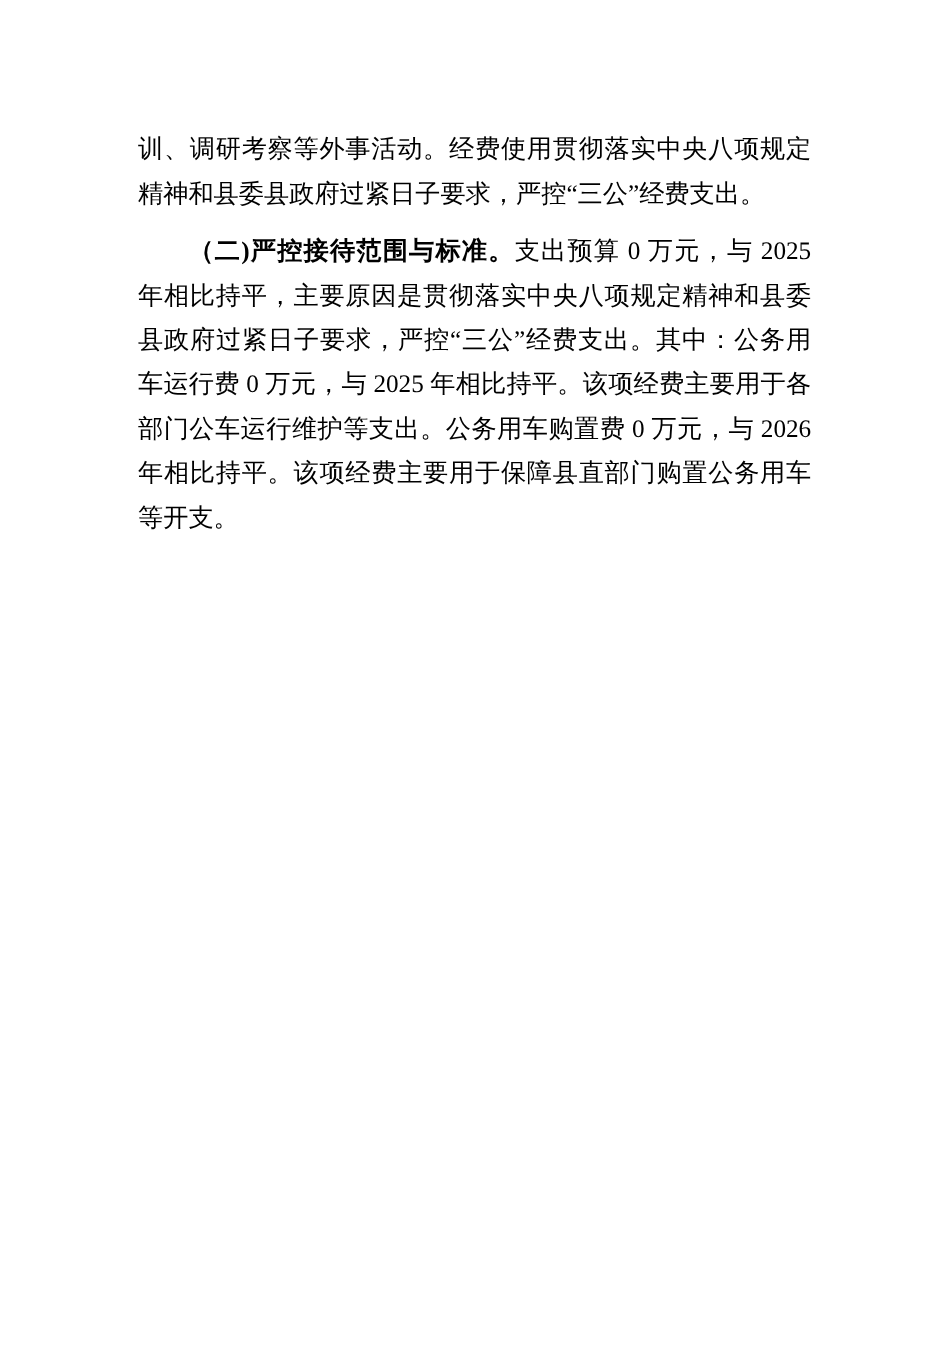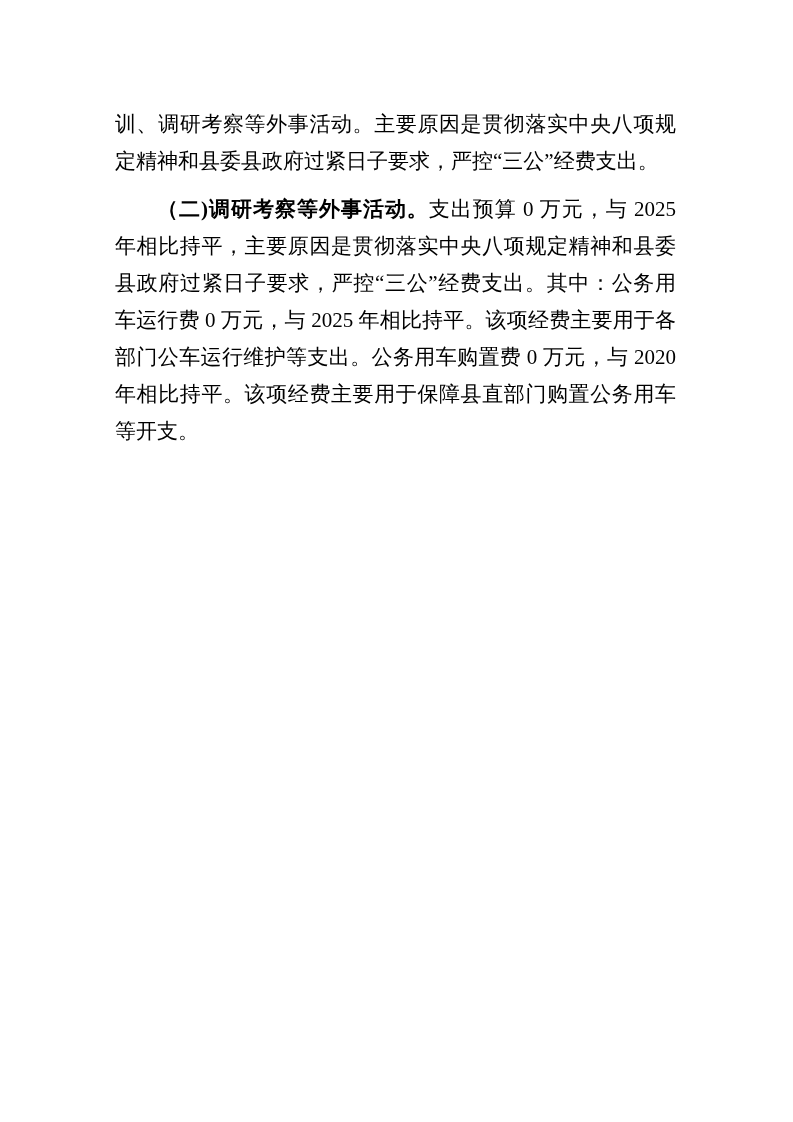--- a/index.html
+++ b/index.html
@@ -37,18 +37,18 @@
   }
   .section-heading {
     font-weight: bold;
   }
 </style>
 </head>
 <body>
 
 <div class="page">
 
-  <p class="para"><span>训、调研考察等外事活动。主要原因是贯彻落实中央八项规定精神和县委县政府过紧日子要求，严控“三公”经费支出。</span></p>
+  <p class="para"><span>训、调研考察等外事活动。经费使用贯彻落实中央八项规定精神和县委县政府过紧日子要求，严控“三公”经费支出。</span></p>
 
-  <p class="para indent"><span class="section-heading">（二)调研考察等外事活动。</span><span>支出预算 0 万元，与 2025 年相比持平，主要原因是贯彻落实中央八项规定精神和县委县政府过紧日子要求，严控“三公”经费支出。其中：公务用车运行费 0 万元，与 2025 年相比持平。该项经费主要用于各部门公车运行维护等支出。公务用车购置费 0 万元，与 2020 年相比持平。该项经费主要用于保障县直部门购置公务用车等开支。</span></p>
+  <p class="para indent"><span class="section-heading">（二)严控接待范围与标准。</span><span>支出预算 0 万元，与 2025 年相比持平，主要原因是贯彻落实中央八项规定精神和县委县政府过紧日子要求，严控“三公”经费支出。其中：公务用车运行费 0 万元，与 2025 年相比持平。该项经费主要用于各部门公车运行维护等支出。公务用车购置费 0 万元，与 2026 年相比持平。该项经费主要用于保障县直部门购置公务用车等开支。</span></p>
 
 
 </div>
 
 </body></html>

